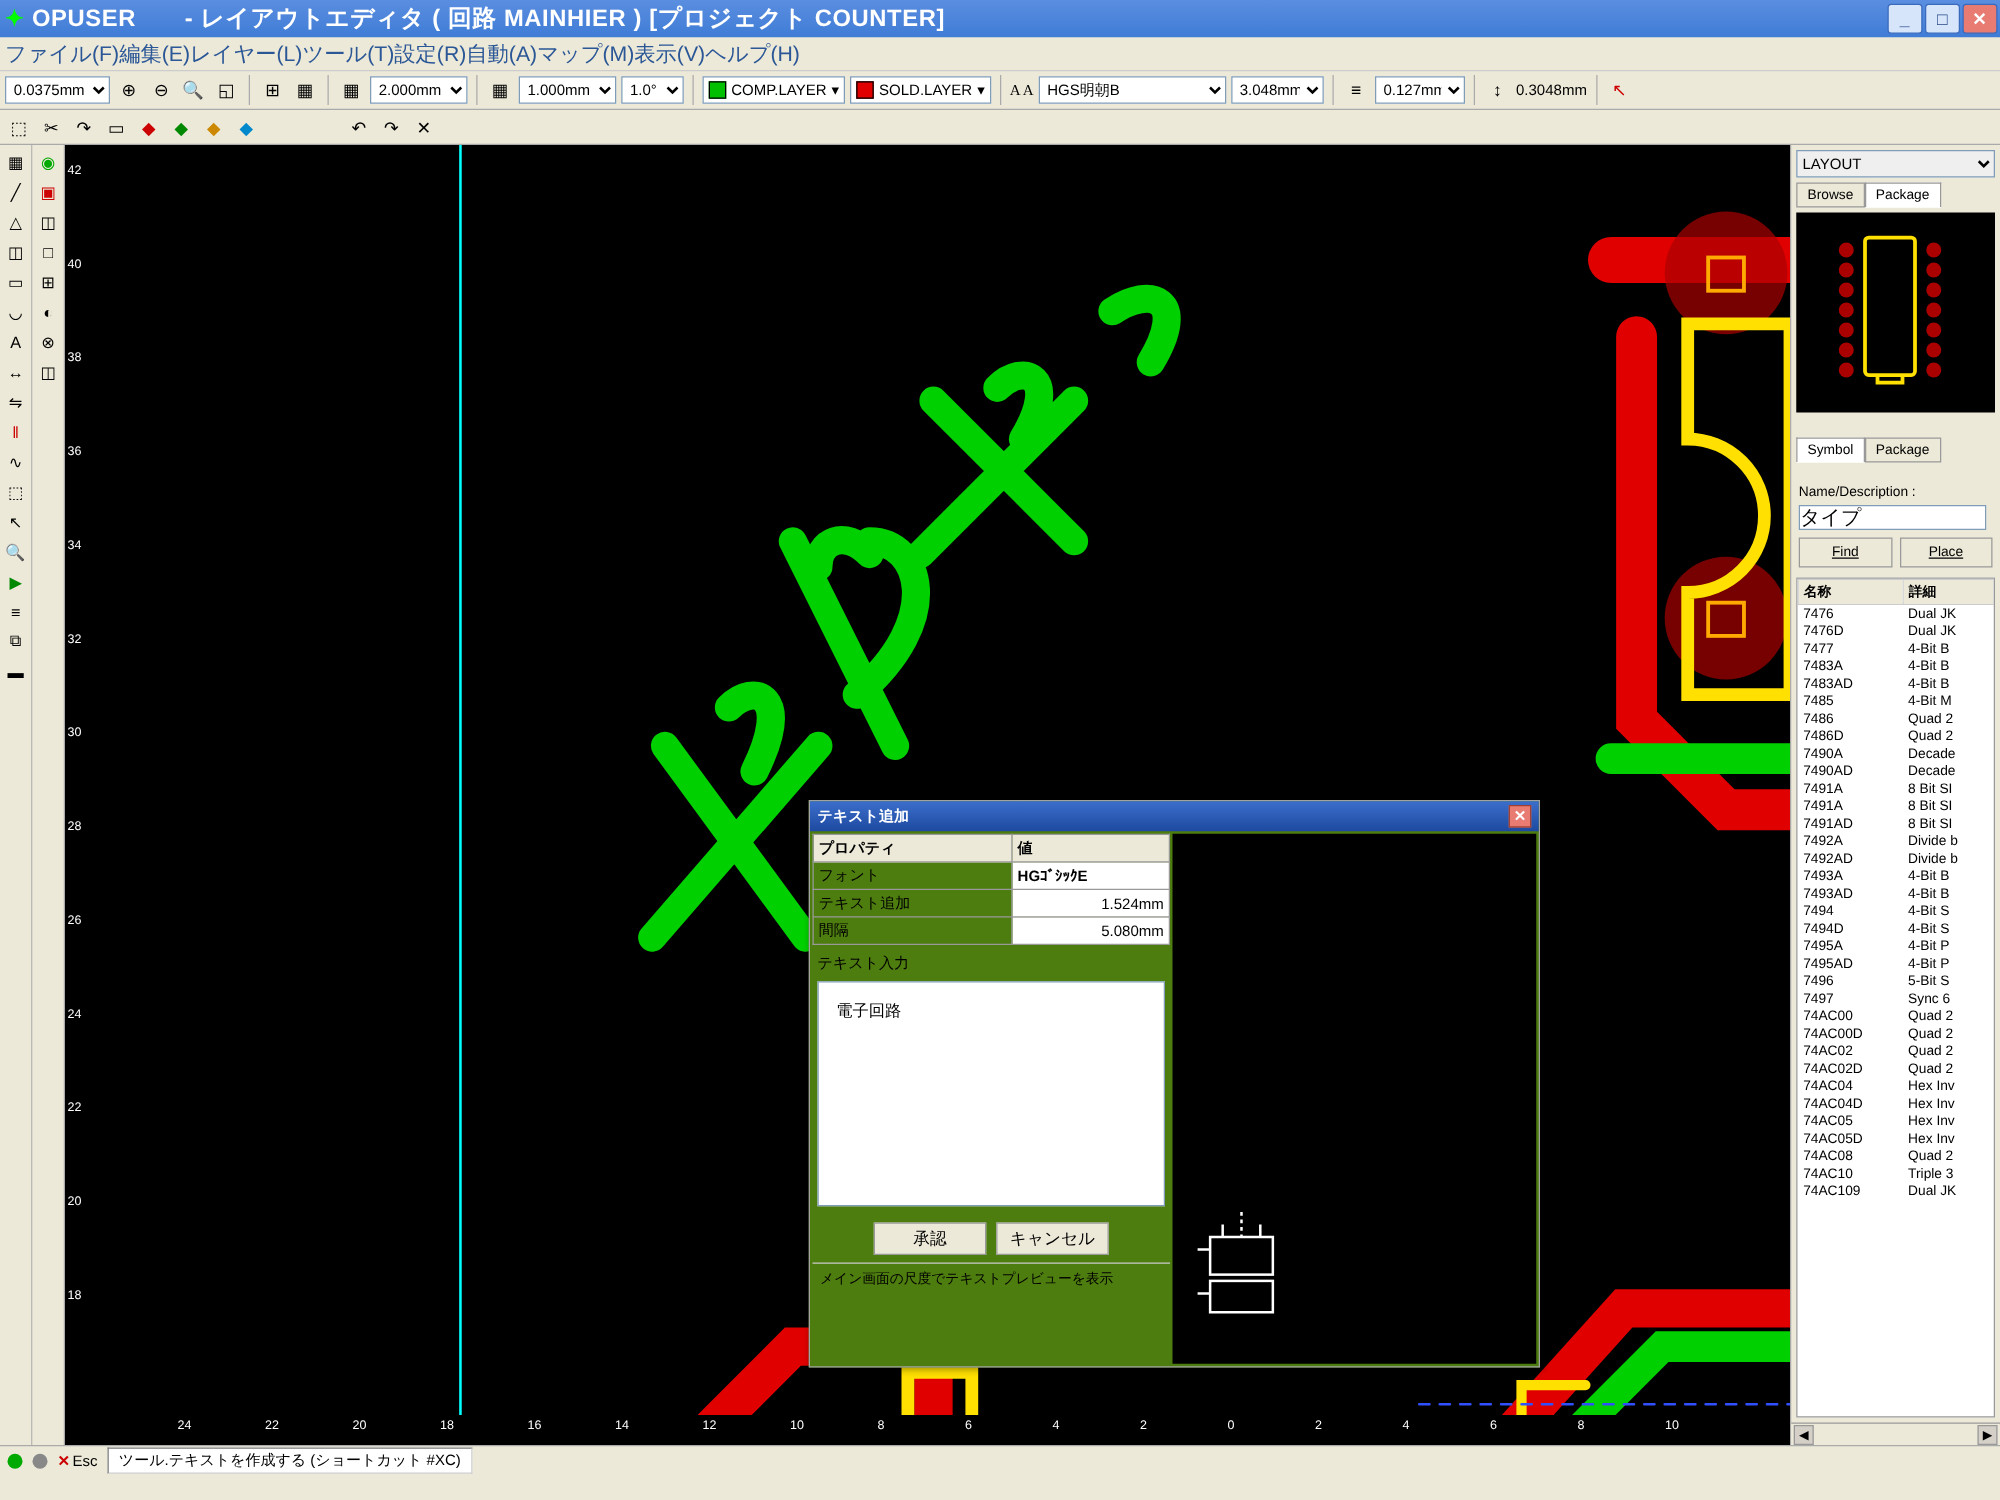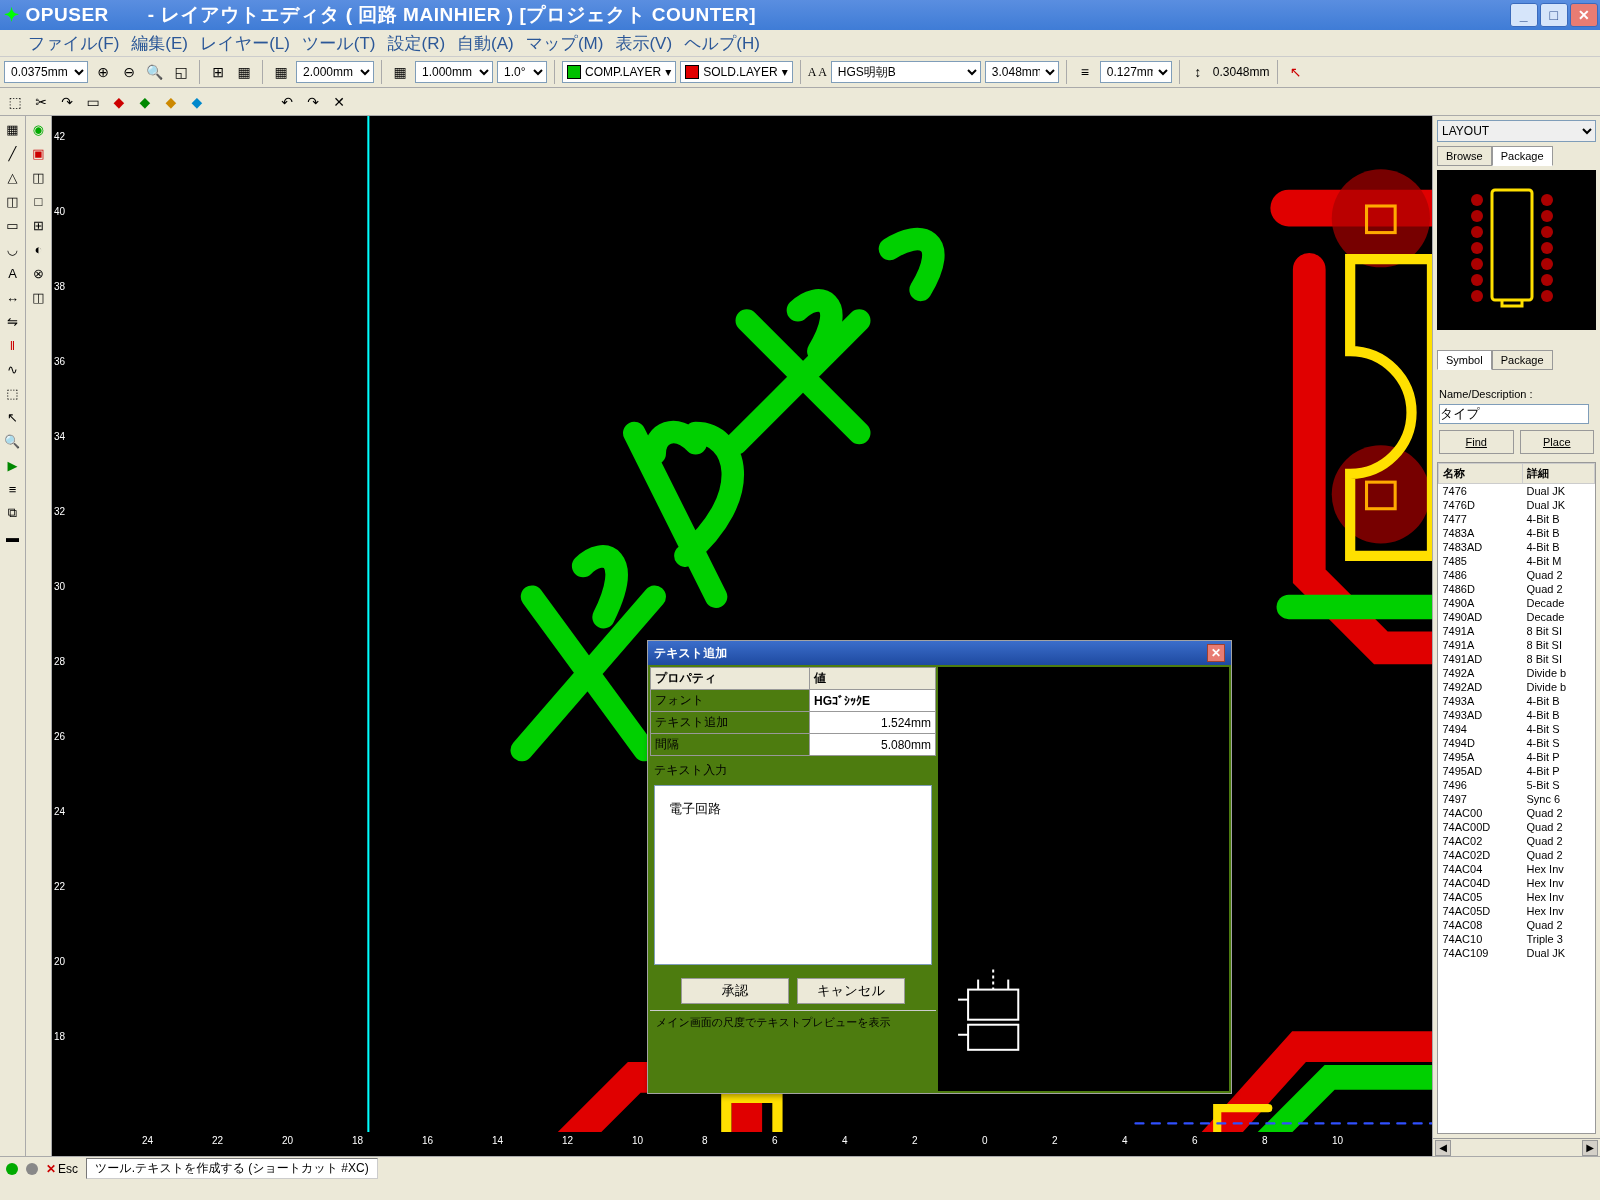--- a/index.html
+++ b/index.html
@@ -7,21 +7,21 @@
 
 
 .titlebar { height: 30px; background: linear-gradient(#5a8ee0, #3f7cd6); display: flex; align-items: center; color: #fff; font-size: 19px; font-weight: bold; padding-left: 4px; letter-spacing: 0.5px; }
 .titlebar .logo { font-size: 18px; margin-right: 6px; color: #0f0; }
 .titlebar .spacer { flex: 1; }
 .titlebar .winbtns { display: flex; gap: 2px; margin-right: 2px; }
 .titlebar .winbtn { width: 28px; height: 24px; background: #d6e5fa; border: 1px solid #3a6abc; border-radius: 3px; display: flex; align-items: center; justify-content: center; font-size: 14px; color: #2a4a8a; font-weight: bold; cursor: pointer; }
 .titlebar .winbtn.close { background: #e87c73; color: #fff; }
 
 
-.menubar { height: 26px; background: #ece9d8; display: flex; align-items: center; padding-left: 4px; gap: 12px; color: #2b5797; font-size: 17px; margin-left: 24px; }
+.menubar { height: 26px; background: #ece9d8; display: flex; align-items: center; padding-left: 4px; color: #2b5797; font-size: 17px; }
 .menubar .mitem { cursor: pointer; }
 
 
 .toolbar { height: 32px; background: #ece9d8; border-top: 1px solid #ccc; border-bottom: 1px solid #aaa; display: flex; align-items: center; padding: 0 4px; gap: 4px; font-size: 12px; }
 .toolbar .sep { width: 1px; height: 24px; background: #aaa; margin: 0 3px; }
 .toolbar .tbtn { width: 22px; height: 22px; border: 1px solid transparent; display: flex; align-items: center; justify-content: center; cursor: pointer; font-size: 14px; }
 .toolbar select, .toolbar input.combo { height: 22px; font-size: 12px; border: 1px solid #7f9db9; background: #fff; padding: 0 2px; }
 .toolbar .layer-chip { display: inline-flex; align-items: center; gap: 4px; border: 1px solid #7f9db9; height: 22px; padding: 0 4px; background: #fff; }
 .toolbar .layer-sw { width: 14px; height: 14px; border: 1px solid #000; }
 
@@ -44,21 +44,21 @@
 
 .right-panel { width: 168px; background: #ece9d8; border-left: 1px solid #aaa; display: flex; flex-direction: column; }
 .right-panel select.layout-sel { margin: 4px; height: 22px; font-size: 12px; border: 1px solid #7f9db9; }
 .right-panel .tabs { display: flex; padding: 0 4px; }
 .right-panel .tab { padding: 3px 8px; border: 1px solid #999; background: #ece9d8; font-size: 11px; cursor: pointer; }
 .right-panel .tab.active { background: #fff; border-bottom-color: #fff; }
 .right-panel .preview { margin: 4px; height: 160px; background: #000; display: flex; align-items: center; justify-content: center; }
 .right-panel .preview svg { width: 130px; height: 140px; }
 .right-panel .tabs2 { display: flex; padding: 16px 4px; }
 .right-panel .label { padding: 2px 6px; font-size: 11px; }
-.right-panel input.nd { margin: 2px 6px; height: 20px; border: 1px solid #7f9db9; font-size: 13px; width: 150px; }
+.right-panel input.nd { margin: 2px 6px; height: 20px; border: 1px solid #7f9db9; font-size: 16px; width: 150px; }
 .right-panel .btnrow { display: flex; gap: 6px; padding: 4px 6px; }
 .right-panel .btnrow button { flex: 1; height: 24px; font-size: 11px; border: 1px solid #999; background: #ece9d8; cursor: pointer; }
 .right-panel .listwrap { flex: 1; overflow: auto; margin: 4px; border: 1px solid #999; background: #fff; position: relative; }
 .right-panel table { width: 100%; border-collapse: collapse; font-size: 11px; }
 .right-panel th { background: #ece9d8; border: 1px solid #ccc; text-align: left; padding: 2px 4px; position: sticky; top: 0; }
 .right-panel td { padding: 1px 4px; border-bottom: 0; white-space: nowrap; }
 .right-panel .hscroll { height: 18px; background: #ece9d8; display: flex; align-items: center; justify-content: space-between; padding: 0 2px; border-top: 1px solid #999; }
 .right-panel .hscroll .arrow { width: 16px; height: 16px; border: 1px solid #999; background: #d4d0c8; display: flex; align-items: center; justify-content: center; font-size: 10px; cursor: pointer; }
 
 
@@ -75,21 +75,21 @@
 .dialog .dbody { display: flex; }
 .dialog .dleft { width: 290px; padding: 2px; }
 .dialog .proptable { width: 100%; border-collapse: collapse; border: 1px solid #999; }
 .dialog .proptable th, .dialog .proptable td { border: 1px solid #999; padding: 2px 4px; font-size: 12px; text-align: left; }
 .dialog .proptable th { background: #ece9d8; font-weight: bold; }
 .dialog .proptable .valcell { text-align: right; background: #fff; }
 .dialog .proptable .valcell.left { text-align: left; font-weight: bold; }
 .dialog .seclabel { padding: 6px 4px 2px; }
 .dialog textarea { width: 278px; height: 180px; margin: 4px; resize: none; font-size: 13px; border: 1px solid #7f9db9; padding: 14px; font-family: inherit; }
 .dialog .dbtns { display: flex; gap: 8px; justify-content: center; padding: 6px; }
-.dialog .dbtns button { width: 108px; height: 26px; border: 1px solid #999; background: #ece9d8; cursor: pointer; }
+.dialog .dbtns button { width: 90px; height: 26px; border: 1px solid #999; background: #ece9d8; cursor: pointer; }
 .dialog .dfooter { padding: 4px 6px; border-top: 1px solid #ccc; font-size: 11px; }
 .dialog .dright { flex: 1; background: #000; margin: 2px 2px 2px 0; position: relative; }
 .dialog .dright svg { width: 100%; height: 100%; }
 
 
 </style>
 </head>
 <body>
 
 <div class="titlebar">

